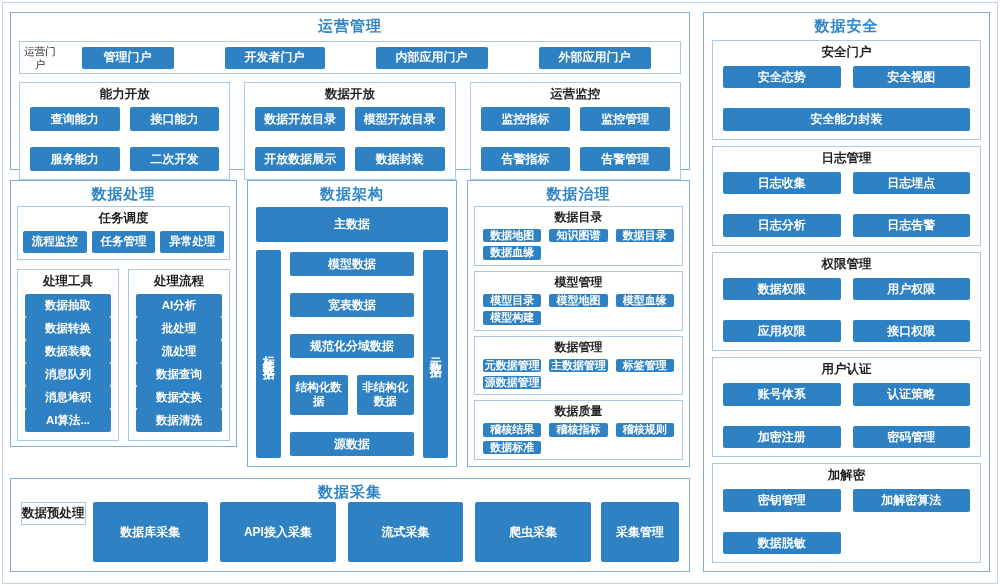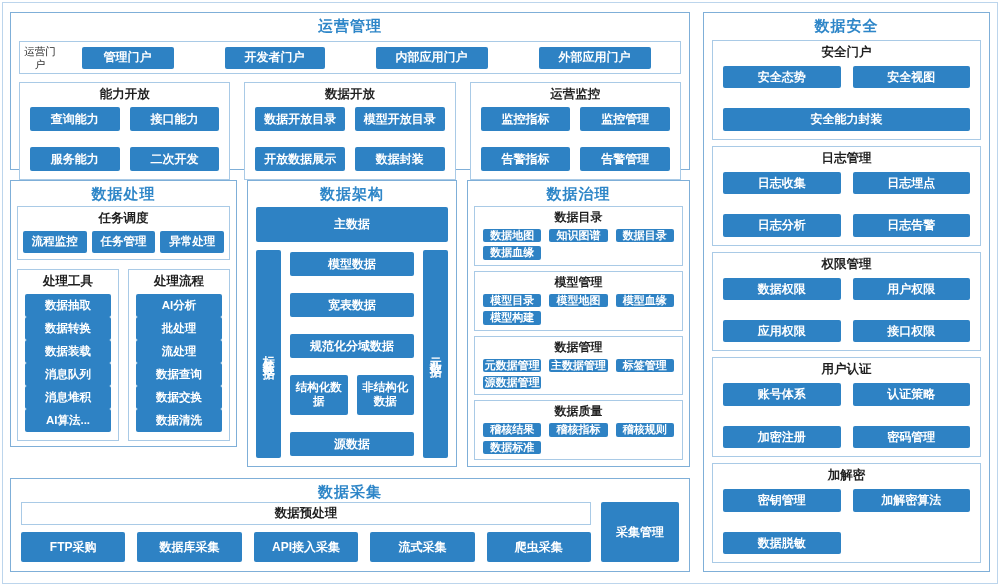--- a/index.html
+++ b/index.html
@@ -51,21 +51,21 @@
   #governance{left:467px;top:180px;width:223px;height:287px}
   .gov-body{position:absolute;top:25px;left:6px;right:6px;bottom:6px;display:flex;flex-direction:column;gap:5px}
   .gov-group{flex:1;display:flex;flex-direction:column;padding:0 8px 5px}
   .gov-group .sub-title{font-size:12px;padding:2px 0 3px}
   .gov-grid{flex:1;display:grid;grid-template-columns:1fr 1fr 1fr;gap:4px 8px}
   .gov-grid .btn{font-size:11px}
 
   
   #collection{left:10px;top:478px;width:680px;height:94px}
   .coll-body{position:absolute;top:23px;left:10px;right:10px;bottom:9px;display:flex;gap:10px}
-  .coll-left{flex:1;display:flex;flex-direction:column;gap:7px}
+  .coll-left{flex:1;display:flex;flex-direction:row;gap:7px}
   .preprocess{border:1px solid #a9cae6;height:23px;display:flex;align-items:center;justify-content:center;font-size:12.5px;font-weight:bold;color:#1f1f1f}
   .coll-row{flex:1;display:flex;gap:12px}
   .coll-row .btn{flex:1}
   .manage-btn{width:78px}
 
   
   #security{left:703px;top:12px;width:287px;height:560px}
   .sec-body{position:absolute;top:27px;left:8px;right:8px;bottom:8px;display:flex;flex-direction:column;gap:6px}
   .sec-group{flex:1;display:flex;flex-direction:column;padding:0 10px 8px}
   .sec-group .sub-title{font-size:12.5px;padding:3px 0 5px}
@@ -221,21 +221,20 @@
       </div>
     </div>
   </section>
 
   <section class="panel" id="collection">
     <div class="panel-title">数据采集</div>
     <div class="coll-body">
       <div class="coll-left">
         <div class="preprocess">数据预处理</div>
         <div class="coll-row">
-          <div class="btn">FTP采购</div>
           <div class="btn">数据库采集</div>
           <div class="btn">API接入采集</div>
           <div class="btn">流式采集</div>
           <div class="btn">爬虫采集</div>
         </div>
       </div>
       <div class="btn manage-btn">采集管理</div>
     </div>
   </section>
 

